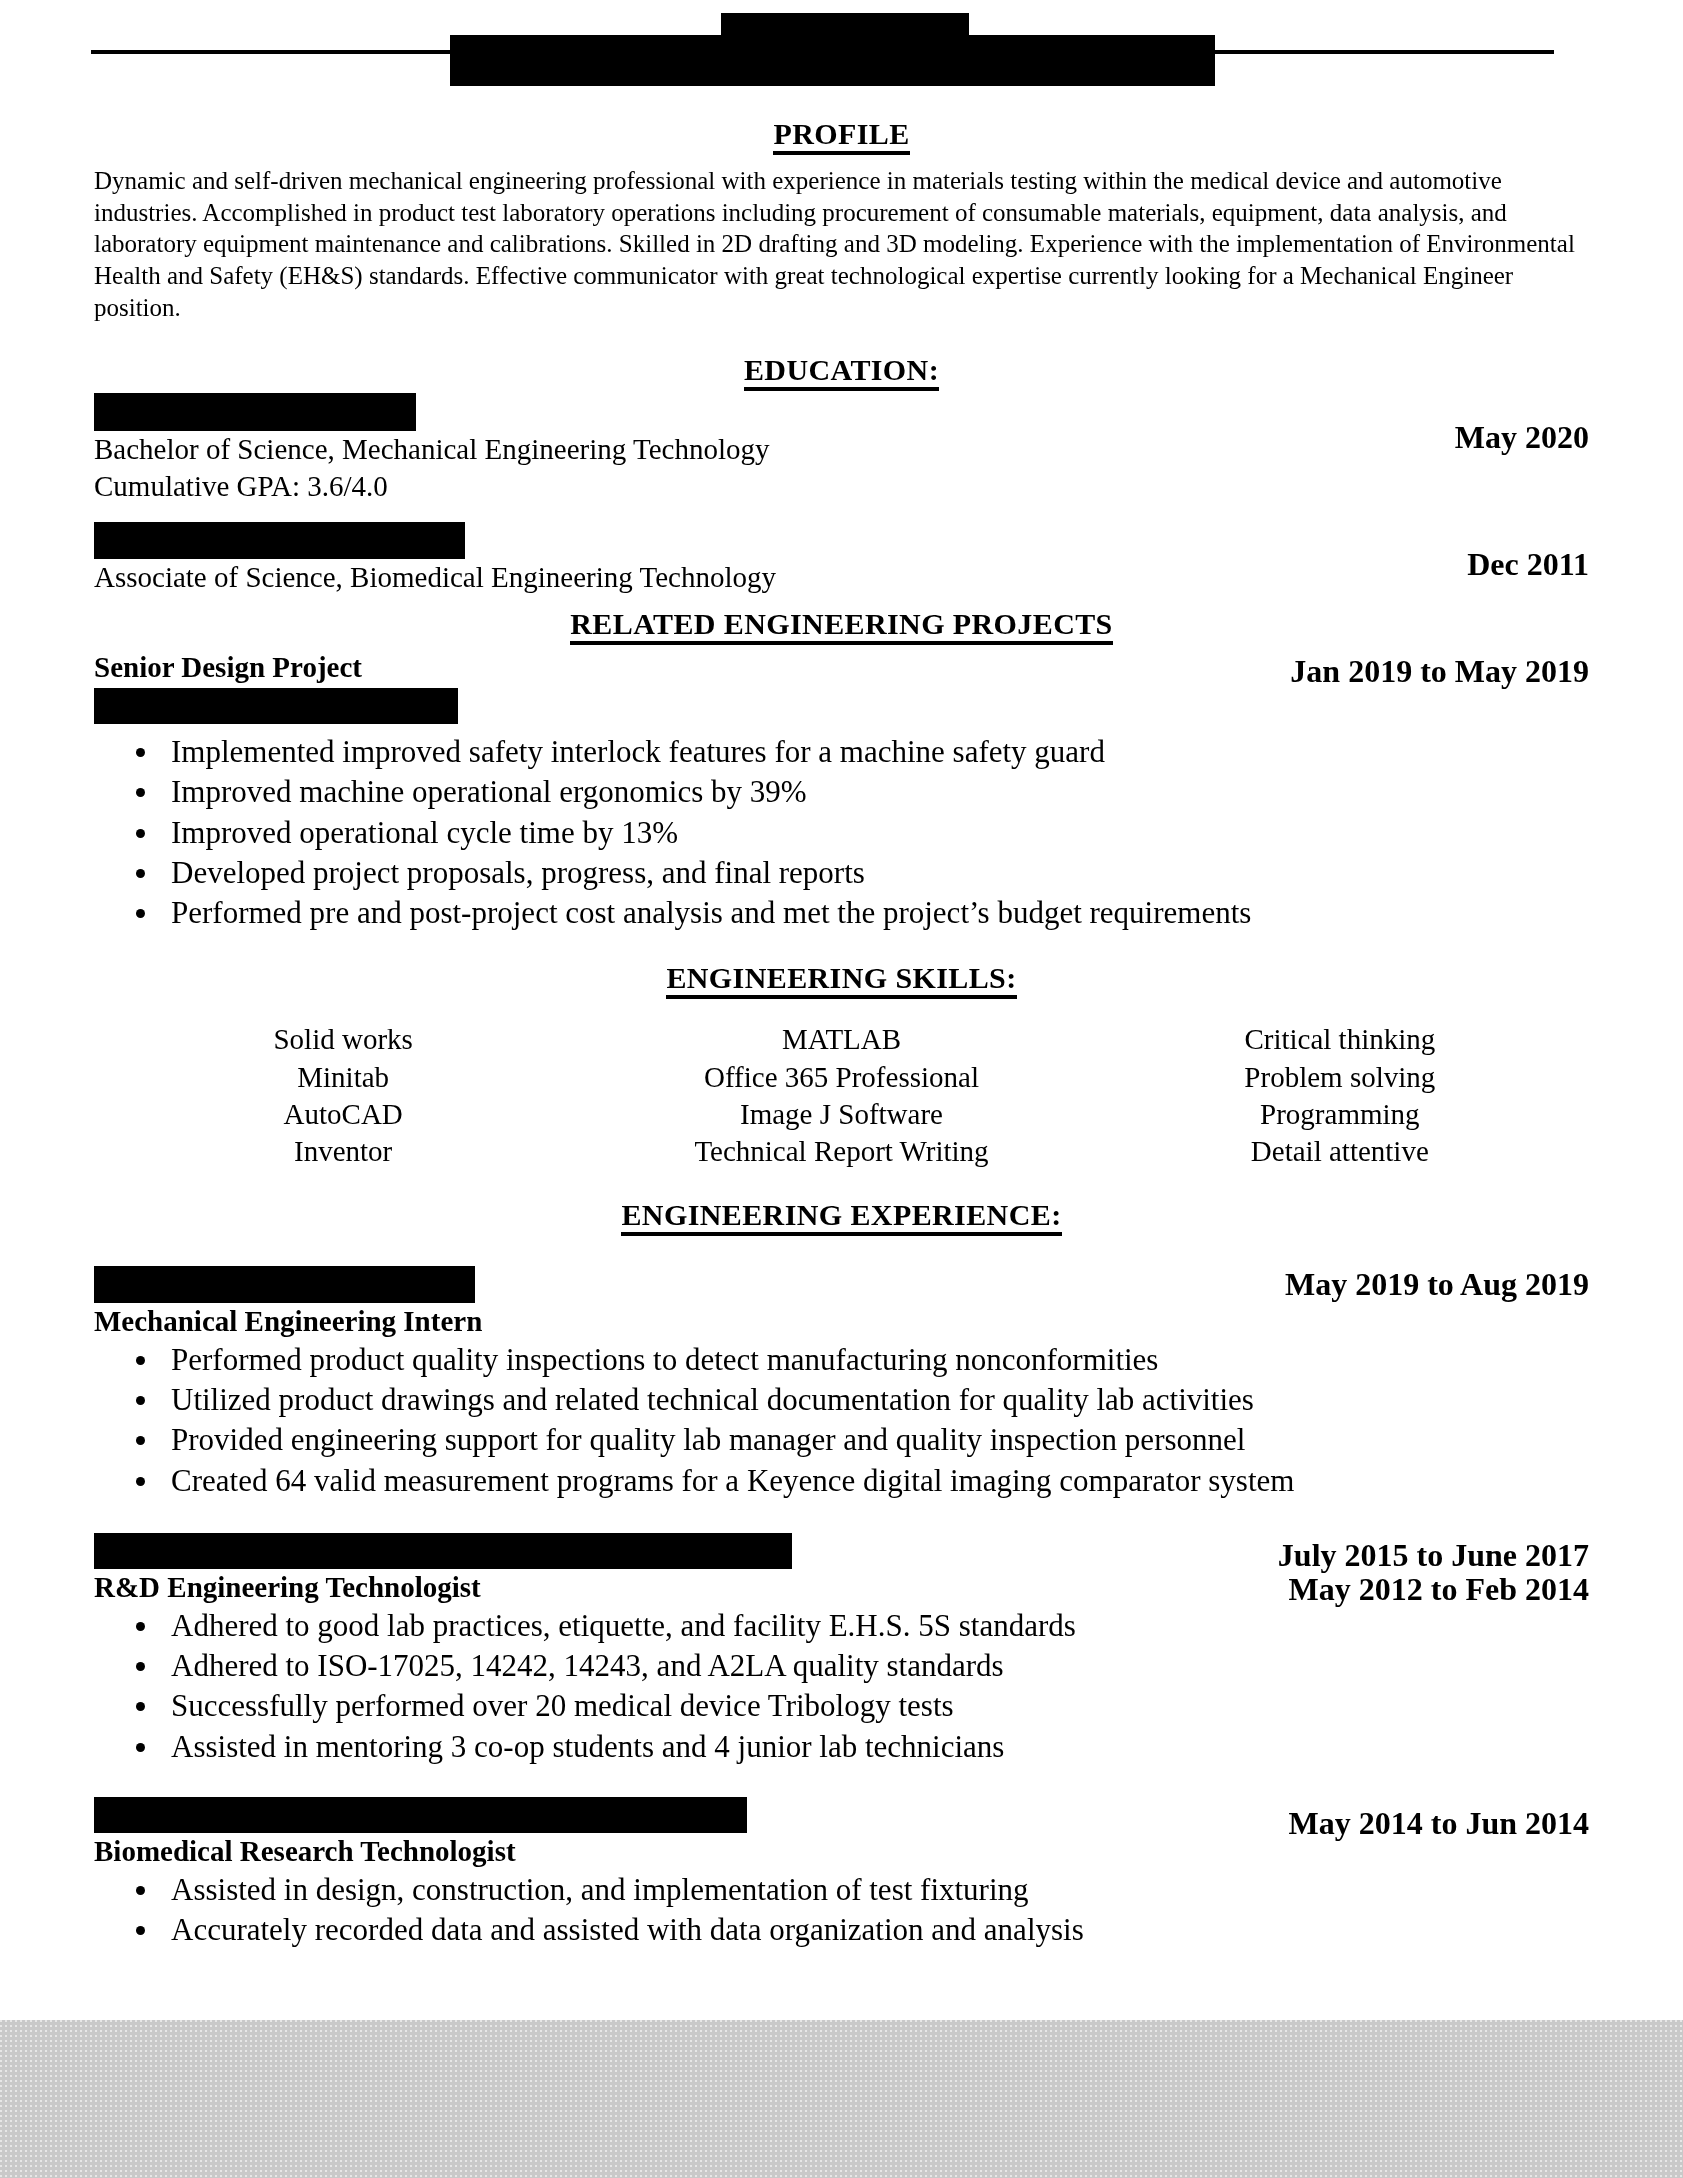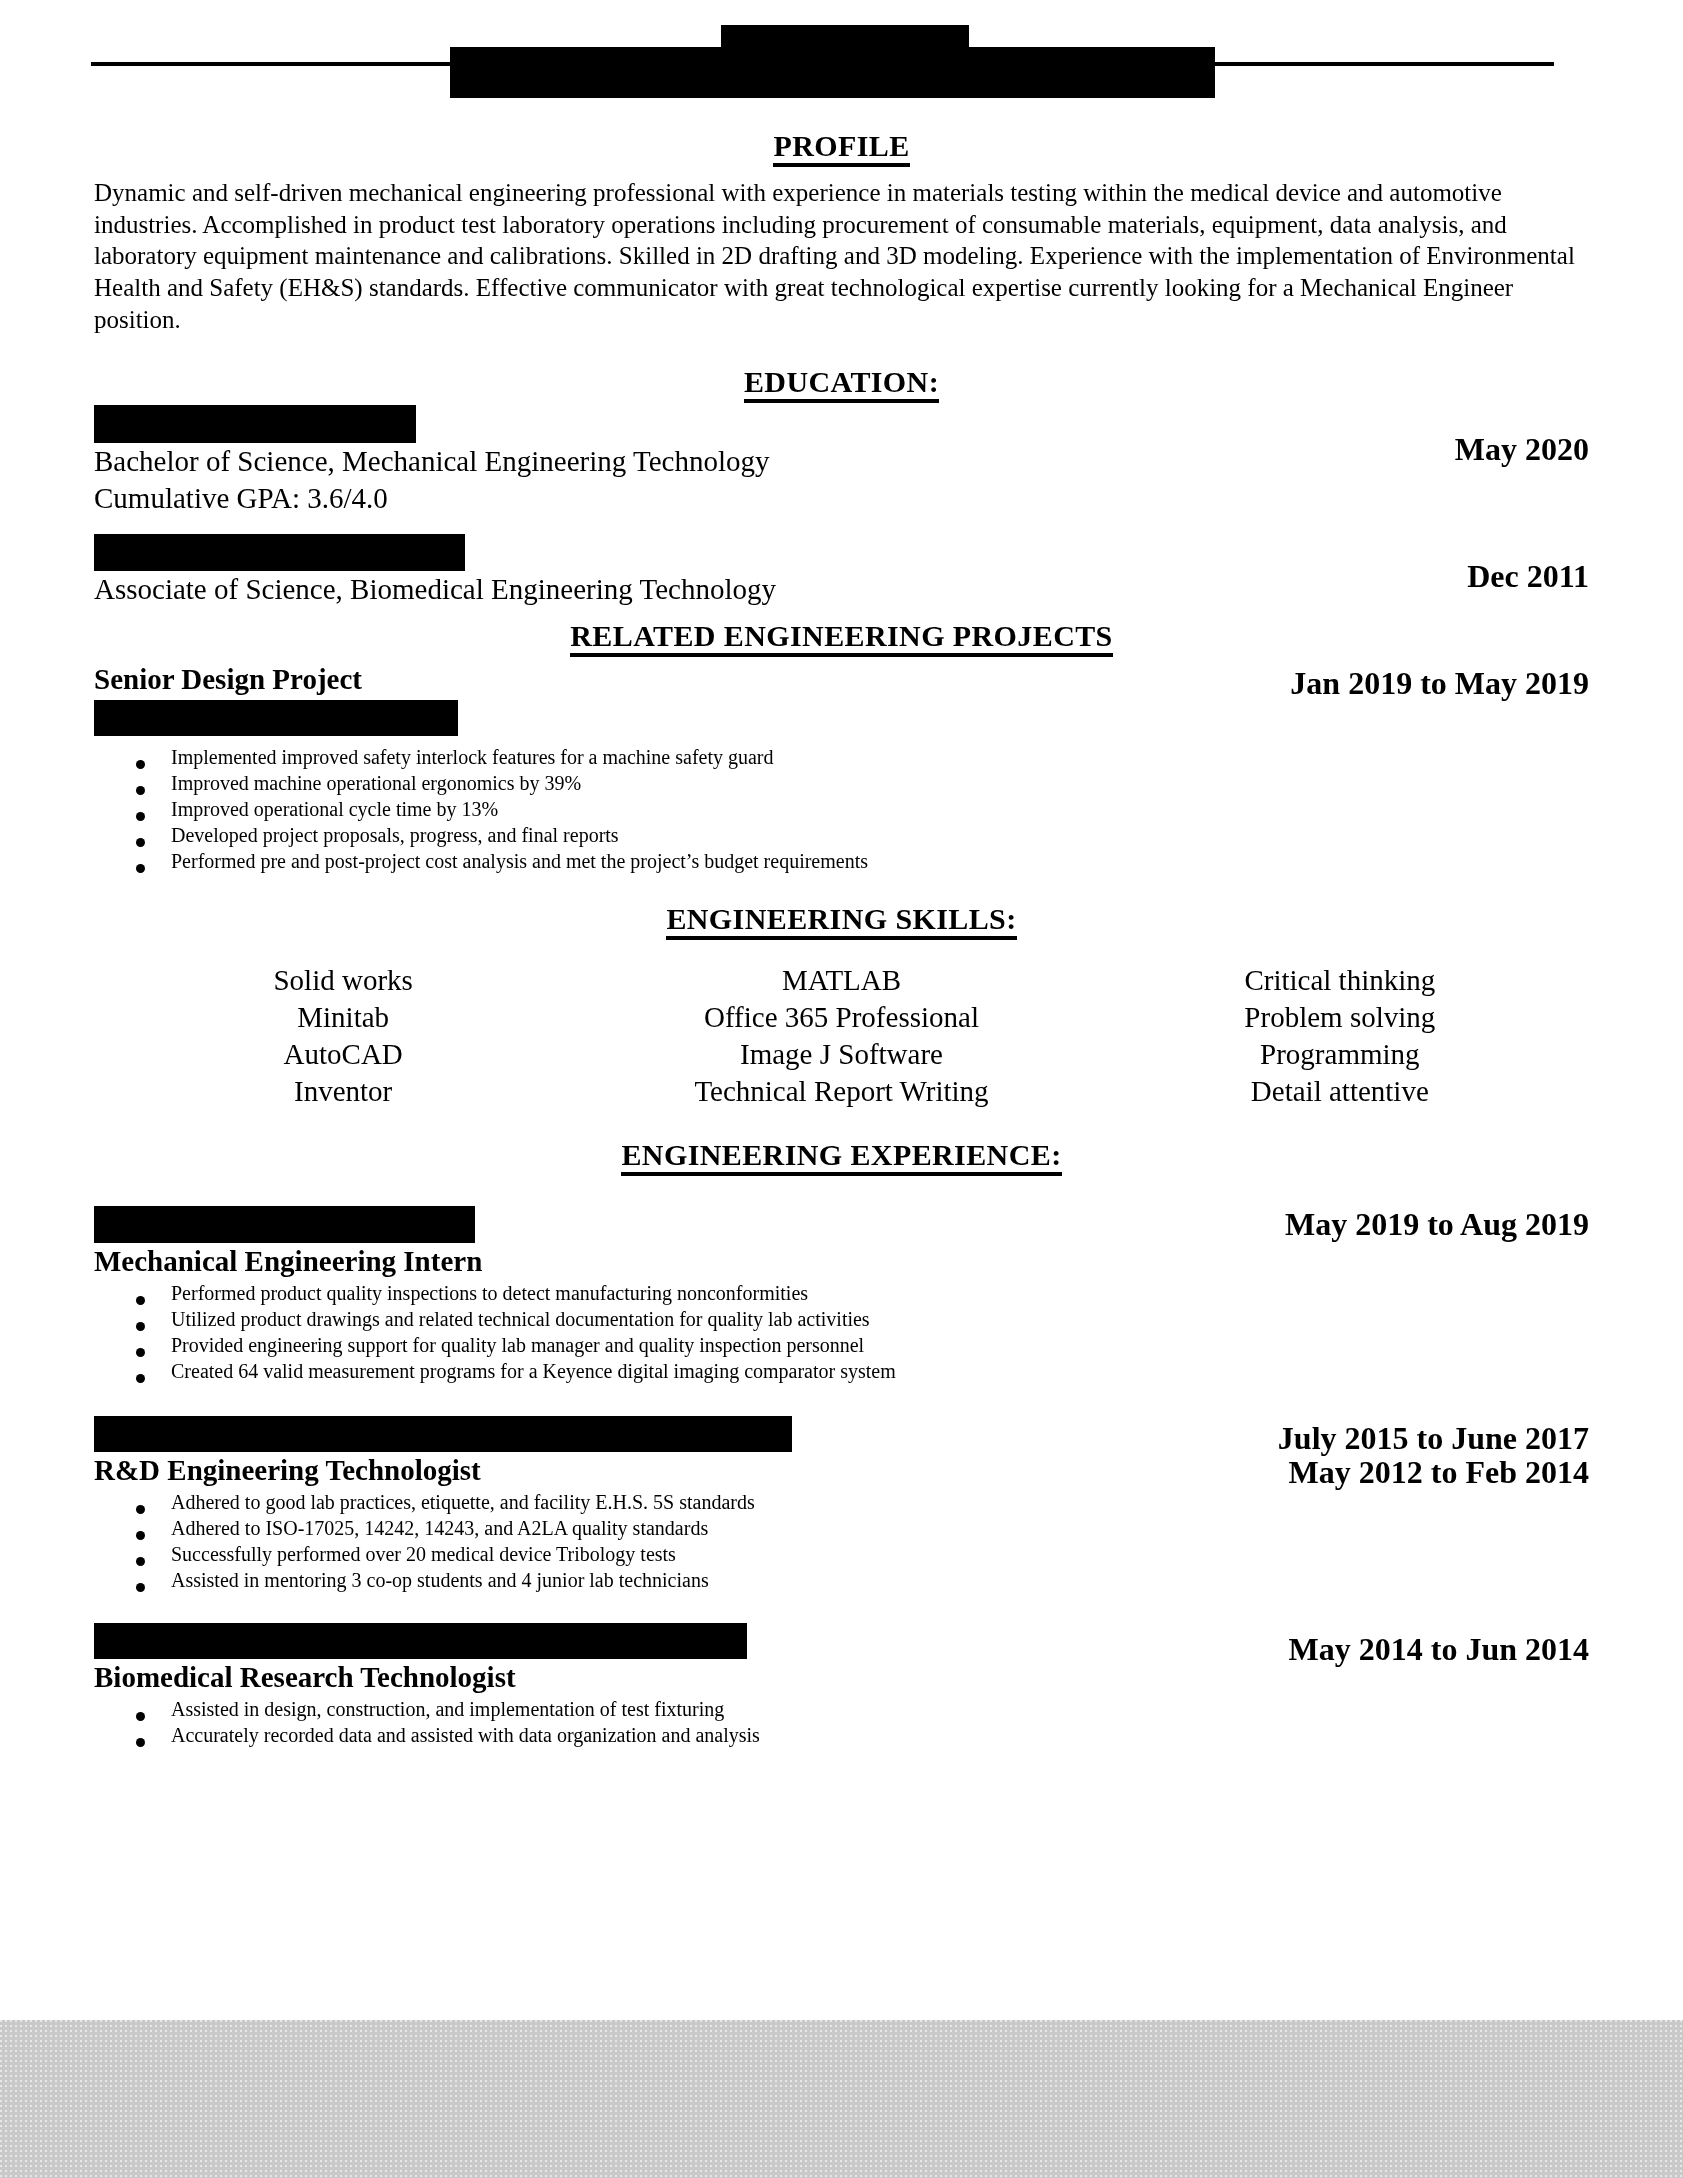--- a/index.html
+++ b/index.html
@@ -30,21 +30,21 @@
     width: 1683px;
     height: 2020px;
     background: #ffffff;
     overflow: hidden;
   }
 
   .sheet {
     position: relative;
     width: 1683px;
     height: 2020px;
-    padding: 12px 94px;
+    padding: 0 94px;
   }
 
   
   .header-zone { position: relative; height: 117px; }
   .redact { background: #000000; display: block; }
 
   .redact-name {
     position: absolute;
     left: 627px; top: 13px;
     width: 248px; height: 38px;
@@ -102,21 +102,21 @@
   }
   .line.bold { font-weight: bold; }
 
   ul.bullets {
     list-style: none;
     margin: 0;
     padding: 0;
   }
   ul.bullets li {
     position: relative;
-    font-size: 20px;
+    font-size: 31px;
     line-height: 1.3;
     padding-left: 77px;
   }
   ul.bullets li::before {
     content: "";
     position: absolute;
     left: 42px;
     top: 16px;
     width: 9px; height: 9px;
     background: #000;

